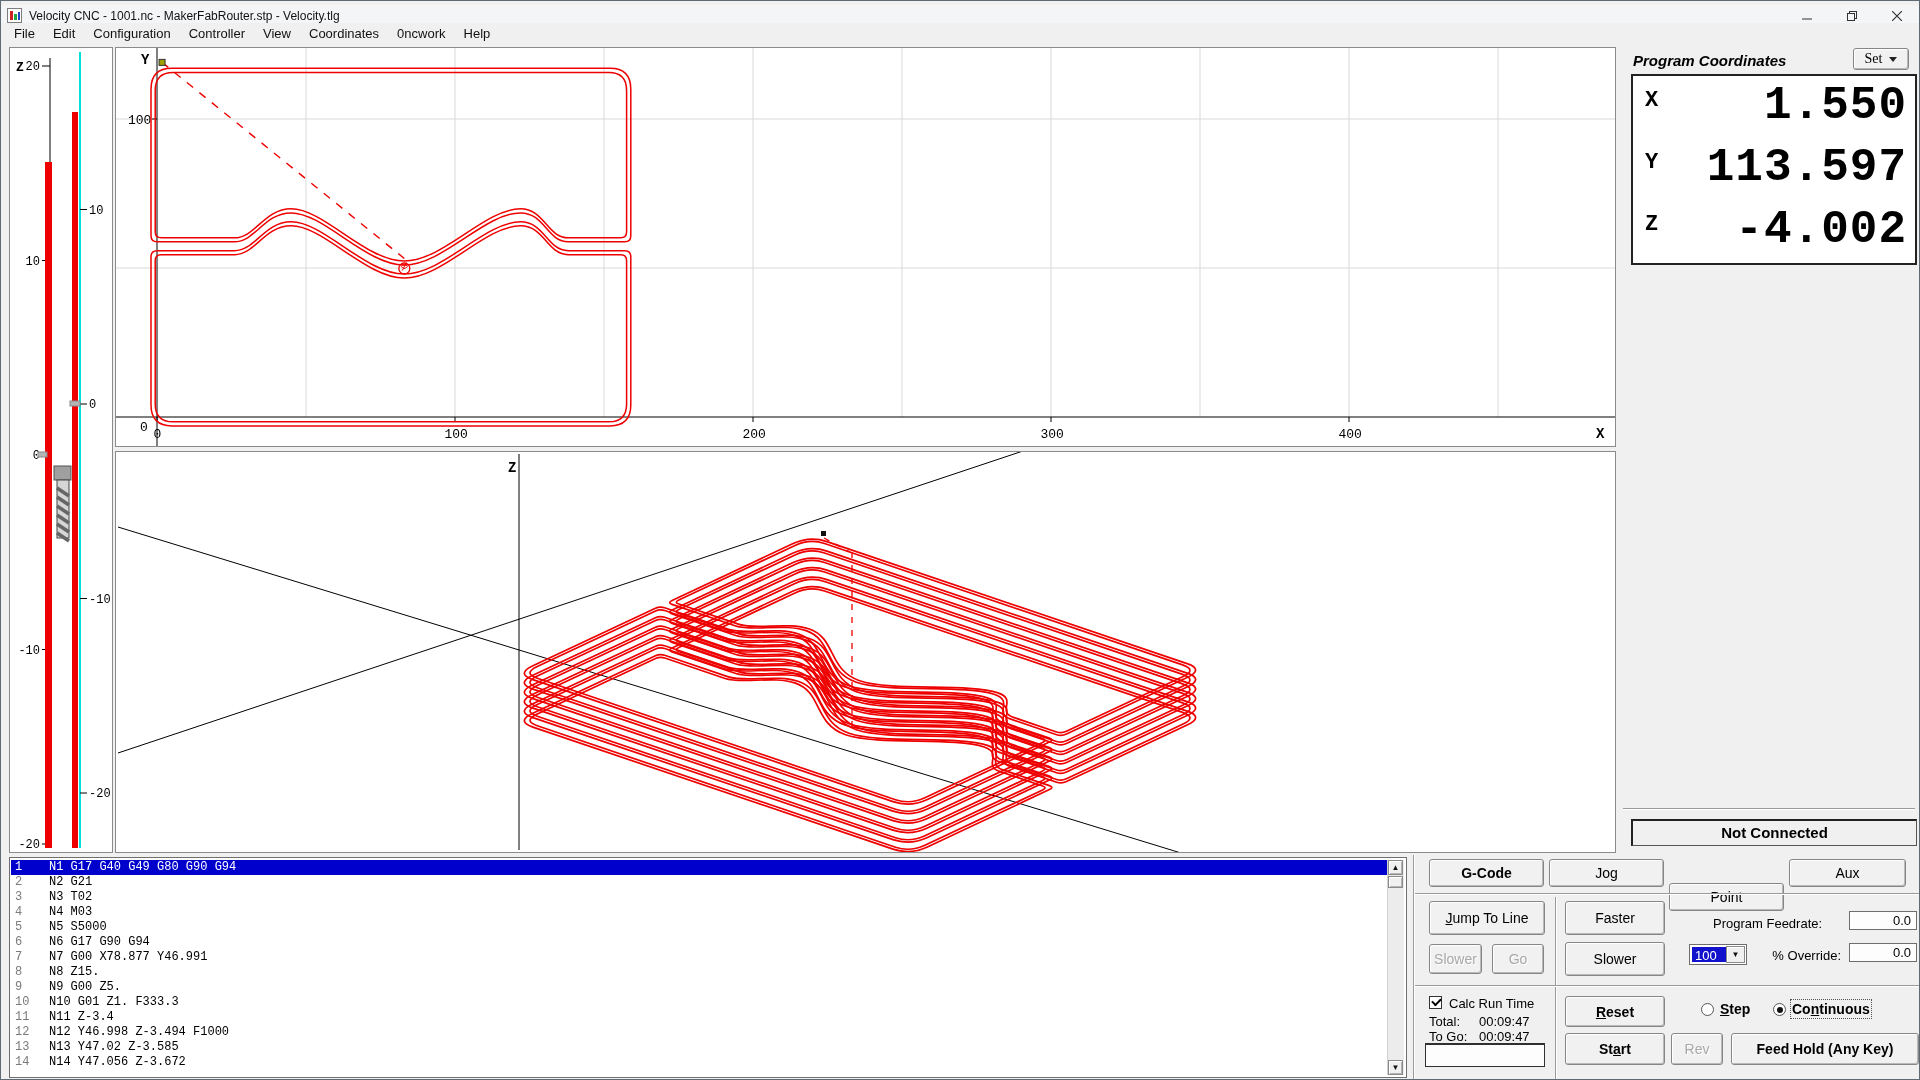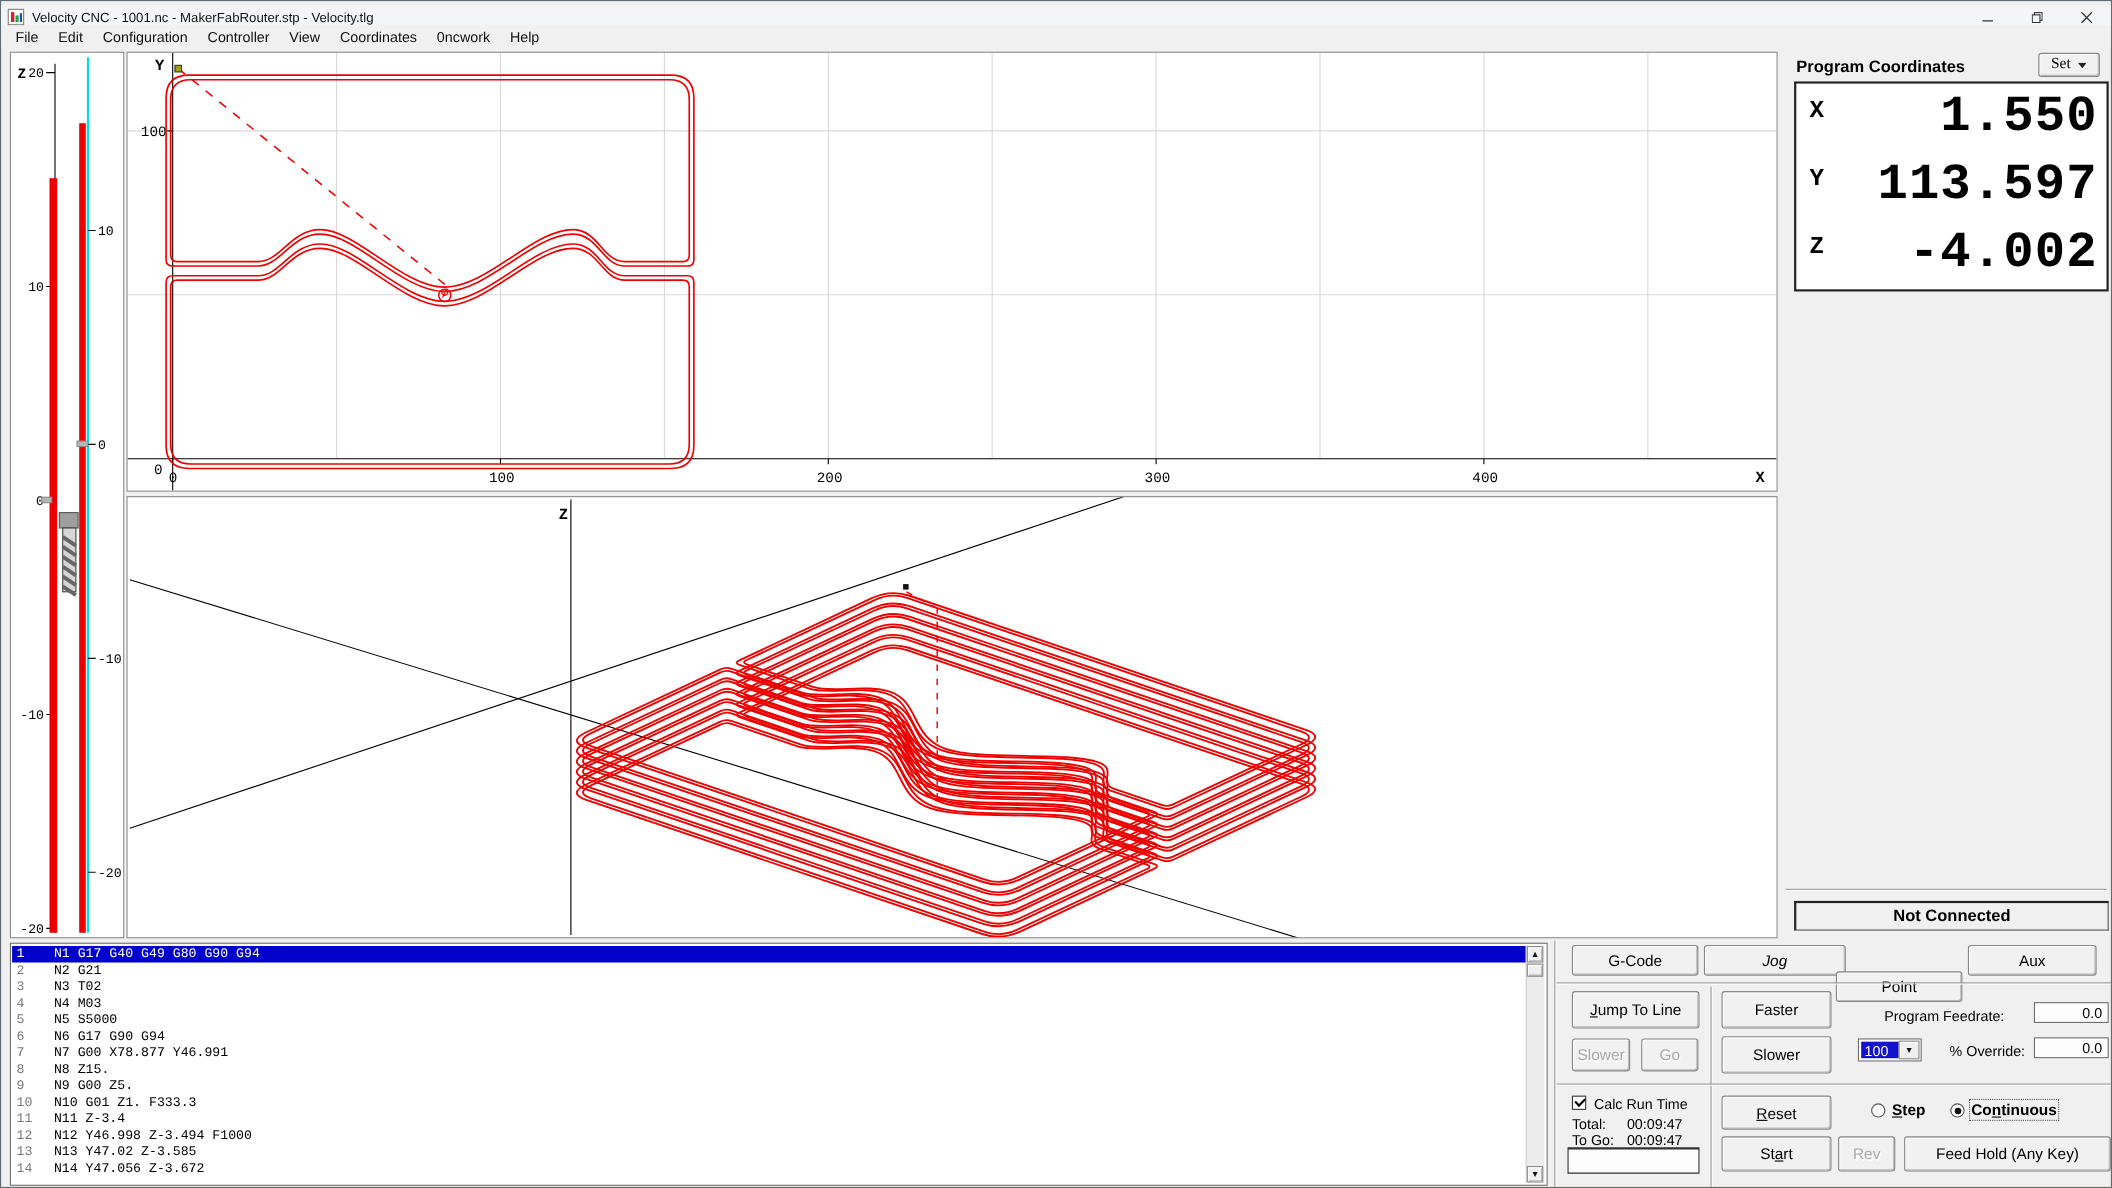--- a/index.html
+++ b/index.html
@@ -12,21 +12,21 @@
   .title-text{position:absolute;left:28px;top:4px;font-size:12px;color:#111;white-space:nowrap;}
   .win-btn{position:absolute;top:0;width:45px;height:22px;display:flex;align-items:center;justify-content:center;color:#333;}
   .menubar{position:absolute;left:0;top:22px;width:100%;height:20px;background:#f0f0f0;display:flex;align-items:center;padding-left:4px;}
   .menu-item{font-size:13px;color:#111;padding:2px 9px;white-space:nowrap;text-align:center;}
   
   .panel{position:absolute;background:#fff;border:1px solid #8b8b8b;box-sizing:border-box;}
   #gauge-panel{left:8px;top:46px;width:104px;height:806px;}
   #xy-panel{left:114px;top:46px;width:1501px;height:400px;}
   #iso-panel{left:114px;top:450px;width:1501px;height:402px;}
   
-  .coord-title{position:absolute;left:1632px;top:51px;font-size:15px;font-weight:bold;color:#000;}
+  .coord-title{position:absolute;left:1632px;top:51px;font-size:15px;font-weight:bold;color:#000;font-style:italic;}
   .set-btn{left:1852px;top:47px;width:56px;height:22px;font-size:13px;gap:7px;font-family:Liberation Serif, serif;}
   .coord-box{position:absolute;left:1630px;top:73px;width:286px;height:191px;background:#fff;border:2px solid #222;box-sizing:border-box;}
   .coord-row{position:relative;height:62px;}
   .coord-axis{position:absolute;left:12px;top:12px;font:bold 22px "Liberation Mono",monospace;}
   .coord-val{position:absolute;right:8px;top:4px;font:bold 46px "Liberation Mono",monospace;letter-spacing:1px;}
   .right-sep{position:absolute;left:1622px;top:807px;width:292px;height:1px;background:#9a9a9a;box-shadow:0 1px 0 #fff;}
   .not-connected{position:absolute;left:1630px;top:818px;width:286px;height:27px;box-sizing:border-box;
      border-top:2px solid #222;border-left:2px solid #222;border-right:1px solid #555;border-bottom:1px solid #555;
      text-align:center;font-size:15px;font-weight:bold;line-height:24px;}
   
@@ -41,21 +41,21 @@
   .sb-btn{position:absolute;left:0;width:15px;height:15px;background:#f0f0f0;border:1px solid #8a8a8a;box-sizing:border-box;
      box-shadow:inset 1px 1px 0 #fff,inset -1px -1px 0 #b5b5b5;display:flex;align-items:center;justify-content:center;font-size:8px;color:#111;}
   .sb-thumb{position:absolute;left:0;top:16px;width:15px;height:12px;background:#f0f0f0;border:1px solid #8a8a8a;box-sizing:border-box;
      box-shadow:inset 1px 1px 0 #fff,inset -1px -1px 0 #b5b5b5;}
   
   .ctl-vsep{position:absolute;background:#9a9a9a;box-shadow:1px 0 0 #fff;}
   .ctl-hsep{position:absolute;background:#9a9a9a;box-shadow:0 1px 0 #fff;}
   .btn{position:absolute;background:#f1f1f1;border:1px solid #868686;border-radius:3px;box-sizing:border-box;
      box-shadow:inset 1px 1px 0 #ffffff,inset -1px -1px 0 #b9b9b9;display:flex;align-items:center;justify-content:center;
      font-size:14px;color:#000;white-space:nowrap;}
-  .btn.bold{font-weight:normal;}
+  .btn.bold{font-weight:bold;}
   .btn.disabled{color:#a8a8a8;text-shadow:1px 1px 0 #fff;}
   .lbl{position:absolute;font-size:13px;color:#000;white-space:nowrap;}
   .field{position:absolute;background:#fdfdfd;border:1px solid #6e6e6e;box-sizing:border-box;font-size:13px;
      text-align:right;padding:1px 5px 0 0;color:#000;}
   .combo{position:absolute;background:#fff;border:1px solid #6e6e6e;box-sizing:border-box;}
   .combo .sel{position:absolute;left:2px;top:2px;bottom:2px;right:19px;background:#1212cc;color:#fff;font-size:13px;padding:1px 0 0 3px;}
   .combo .drop{position:absolute;right:1px;top:1px;bottom:1px;width:17px;background:#f0f0f0;border:1px solid #8a8a8a;
      box-shadow:inset 1px 1px 0 #fff;display:flex;align-items:center;justify-content:center;font-size:8px;color:#111;}
   .checkbox{position:absolute;width:13px;height:13px;background:#fff;border:1px solid #333;box-sizing:border-box;}
   .checkbox.checked::after{content:"";position:absolute;left:2px;top:1px;width:7px;height:4px;border-left:2px solid #000;border-bottom:2px solid #000;transform:rotate(-45deg);}
@@ -309,21 +309,21 @@
     <div class="vscroll">
       <div class="sb-btn" style="top:0">▲</div>
       <div class="sb-thumb"></div>
       <div class="sb-btn" style="top:200px">▼</div>
     </div>
   </div>
 
   <div class="ctl-vsep" style="left:1412px;top:854px;width:1px;height:226px"></div>
   <div id="tabs">
       <div class="btn bold" style="left: 1428px; top: 858px; width: 115px; height: 28px;">G-Code</div>
-      <div class="btn" style="left: 1548px; top: 858px; width: 129px; height: 28px; font-style: italic;">Jog</div>
+      <div class="btn" style="left: 1548px; top: 858px; width: 115px; height: 28px;">Jog</div>
       <div class="btn" style="left: 1668px; top: 858px; width: 115px; height: 28px; margin-top: 24px;">Point</div>
       <div class="btn" style="left: 1788px; top: 858px; width: 117px; height: 28px;">Aux</div>
     </div>
   <div class="ctl-hsep" style="left:1414px;top:892px;width:504px;height:1px"></div>
   <div class="ctl-vsep" style="left:1554px;top:896px;width:1px;height:184px"></div>
 
   <div class="btn" style="left:1428px;top:900px;width:116px;height:34px"><u>J</u>ump To Line</div>
   <div class="btn" style="left:1564px;top:900px;width:100px;height:34px">Faster</div>
   <div class="lbl" style="left:1712px;top:915px;width:128px;text-align:left">Program Feedrate:</div>
   <div class="field" style="left:1848px;top:910px;width:68px;height:19px">0.0</div>

